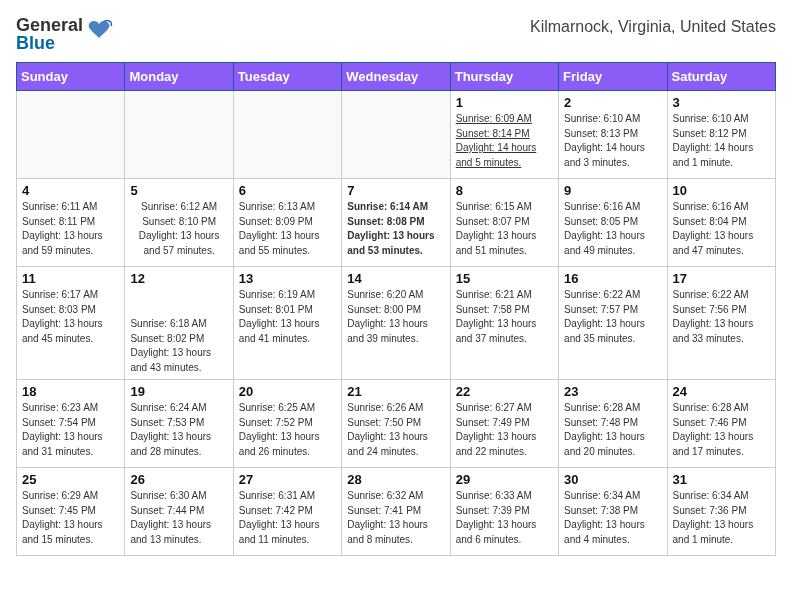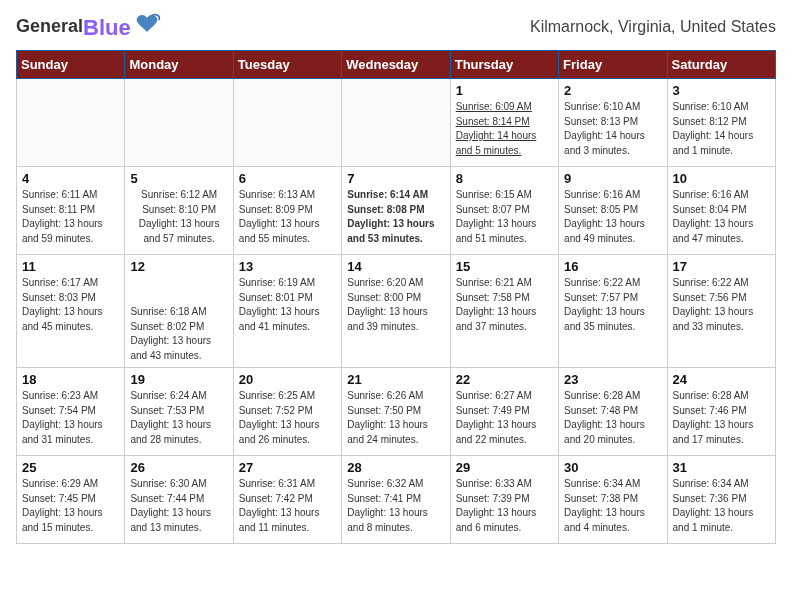--- a/index.html
+++ b/index.html
@@ -28,21 +28,21 @@
       font-size: 16px;
       color: #444;
       margin-top: 2px;
     }
     .calendar {
       width: 100%;
       border-collapse: collapse;
       table-layout: fixed;
     }
     .calendar thead tr th {
-      background-color: #7f1d1d;
+      background-color: #8b5cf6;
       color: #fff;
       font-size: 13px;
       font-weight: bold;
       padding: 6px 4px;
       text-align: left;
       border: 1px solid #1e5a9e;
     }
     .calendar tbody tr td {
       border: 1px solid #ccc;
       vertical-align: top;
@@ -66,32 +66,32 @@
       font-size: 10px;
       color: #333;
       line-height: 1.45;
     }
     .logo-container {
       display: flex;
       align-items: center;
     }
     .logo-words {
       display: flex;
-      flex-direction: row;
+      flex-direction: column;
       line-height: 1;
     }
     .logo-general {
       font-size: 18px;
       font-weight: bold;
       color: #333;
     }
     .logo-blue {
-      font-size: 22px;
+      font-size: 18px;
       font-weight: bold;
-      color: #8b5cf6;
+      color: #0369a1;
     }
     .bird-svg {
       margin-left: 2px;
       margin-top: -4px;
     }
   </style>
 </head>
 <body>
 
 <div class="header">

